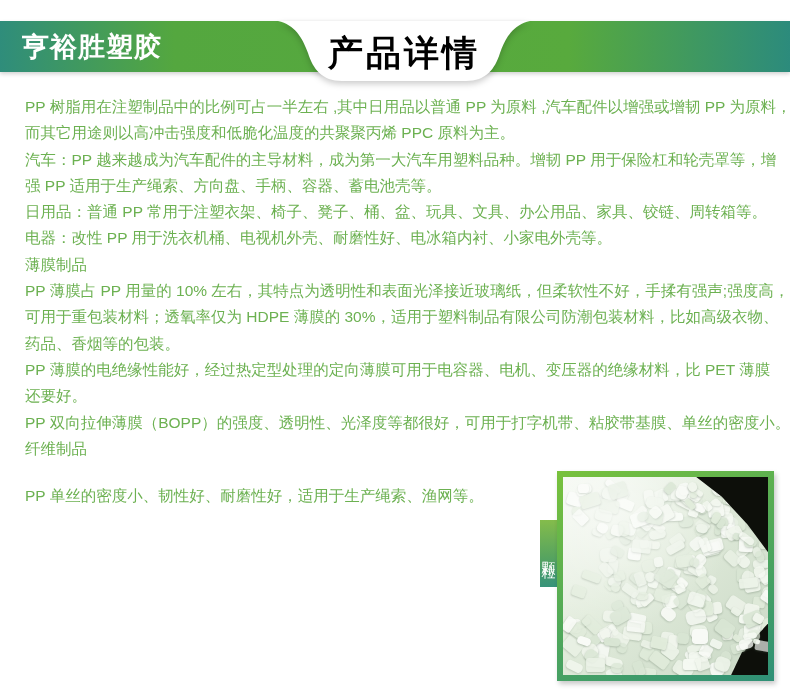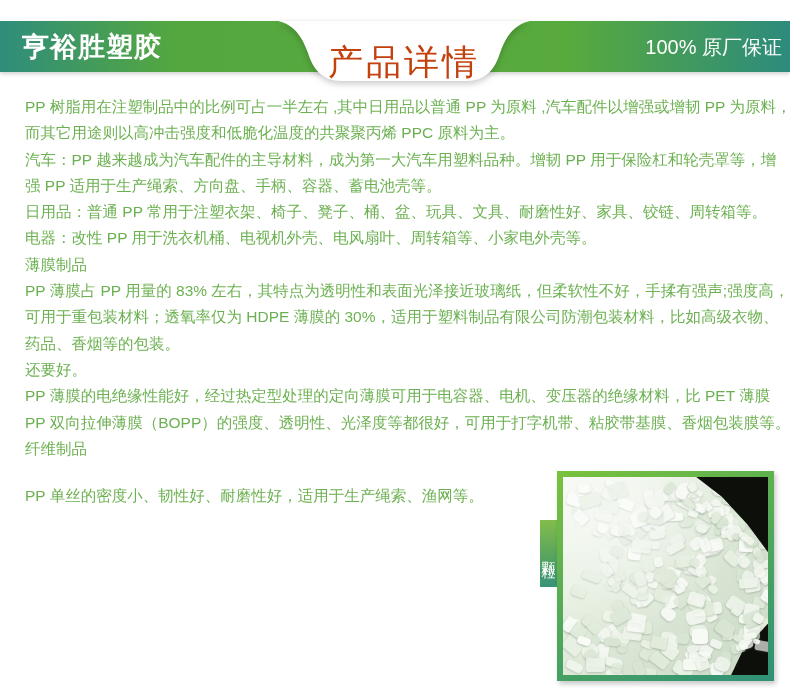--- a/index.html
+++ b/index.html
@@ -20,22 +20,22 @@
   }
   .guarantee {
     position:absolute; right:8px; top:50%; transform:translateY(-50%);
     font-size:20px; color:#ffffff; white-space:nowrap;
   }
   .banner-svg {
     position:absolute; left:278px; top:21px; width:252px; height:64px;
     filter:drop-shadow(0 3px 3px rgba(0,0,0,.20));
   }
   .banner-title {
-    position:absolute; left:278px; top:39px; width:252px; text-align:center;
-    font-size:35px; font-weight:normal; color:#c2410c; letter-spacing:3px; white-space:nowrap;
+    position:absolute; left:278px; top:30px; width:252px; text-align:center;
+    font-size:35px; font-weight:bold; color:#000000; letter-spacing:3px; white-space:nowrap;
   }
   
   .body-text {
     position:absolute; left:25px; top:94px; width:748px;
     font-size:15.5px; line-height:26.3px; color:#6cb151;
   }
   .text-line { white-space:nowrap; height:26.3px; overflow:visible; }
   .text-line.spacer { height:21px; }
   
   .granule-tab {
@@ -80,42 +80,41 @@
     clip-path:polygon(100% 0, 100% 100%, 0 100%, 30% 55%);
   }
 </style>
 </head>
 <body>
 
 <div class="page">
 
   <div class="header-bar">
     <div class="brand">亨裕胜塑胶</div>
-    <div class="guarantee">100% 原厂保证</div>
   </div>
 
   <svg class="banner-svg" viewBox="0 0 252 64" aria-hidden="true">
     <path d="M0,0 H252 C235,4 228,16 222,32 C217,48 208,60 188,60 L64,60 C44,60 35,48 30,32 C24,16 17,4 0,0 Z" fill="#ffffff"></path>
   </svg>
   <div class="banner-title">产品详情</div>
 
   <div class="body-text">
       <div class="text-line">PP 树脂用在注塑制品中的比例可占一半左右 ,其中日用品以普通 PP 为原料 ,汽车配件以增强或增韧 PP 为原料，</div>
       <div class="text-line">而其它用途则以高冲击强度和低脆化温度的共聚聚丙烯 PPC 原料为主。</div>
       <div class="text-line">汽车：PP 越来越成为汽车配件的主导材料，成为第一大汽车用塑料品种。增韧 PP 用于保险杠和轮壳罩等，增</div>
       <div class="text-line">强 PP 适用于生产绳索、方向盘、手柄、容器、蓄电池壳等。</div>
-      <div class="text-line">日用品：普通 PP 常用于注塑衣架、椅子、凳子、桶、盆、玩具、文具、耐磨性好、家具、铰链、周转箱等。</div>
-      <div class="text-line">电器：改性 PP 用于洗衣机桶、电视机外壳、电风扇叶、周转箱等、小家电外壳等。</div>
+      <div class="text-line">日用品：普通 PP 常用于注塑衣架、椅子、凳子、桶、盆、玩具、文具、办公用品、家具、铰链、周转箱等。</div>
+      <div class="text-line">电器：改性 PP 用于洗衣机桶、电视机外壳、耐磨性好、电冰箱内衬、小家电外壳等。</div>
       <div class="text-line">薄膜制品</div>
-      <div class="text-line">PP 薄膜占 PP 用量的 83% 左右，其特点为透明性和表面光泽接近玻璃纸，但柔软性不好，手揉有强声;强度高，</div>
+      <div class="text-line">PP 薄膜占 PP 用量的 10% 左右，其特点为透明性和表面光泽接近玻璃纸，但柔软性不好，手揉有强声;强度高，</div>
       <div class="text-line">可用于重包装材料；透氧率仅为 HDPE 薄膜的 30%，适用于塑料制品有限公司防潮包装材料，比如高级衣物、</div>
       <div class="text-line">药品、香烟等的包装。</div>
+      <div class="text-line">PP 薄膜的电绝缘性能好，经过热定型处理的定向薄膜可用于电容器、电机、变压器的绝缘材料，比 PET 薄膜</div>
       <div class="text-line">还要好。</div>
-      <div class="text-line">PP 薄膜的电绝缘性能好，经过热定型处理的定向薄膜可用于电容器、电机、变压器的绝缘材料，比 PET 薄膜</div>
-      <div class="text-line">PP 双向拉伸薄膜（BOPP）的强度、透明性、光泽度等都很好，可用于打字机带、粘胶带基膜、香烟包装膜等。</div>
+      <div class="text-line">PP 双向拉伸薄膜（BOPP）的强度、透明性、光泽度等都很好，可用于打字机带、粘胶带基膜、单丝的密度小。</div>
       <div class="text-line">纤维制品</div>
       <div class="text-line spacer"></div>
       <div class="text-line">PP 单丝的密度小、韧性好、耐磨性好，适用于生产绳索、渔网等。</div>
     </div>
 
   <div class="granule-tab">
     <span class="granule-tab-text">颗粒</span>
   </div>
 
   <div class="granule-frame">

